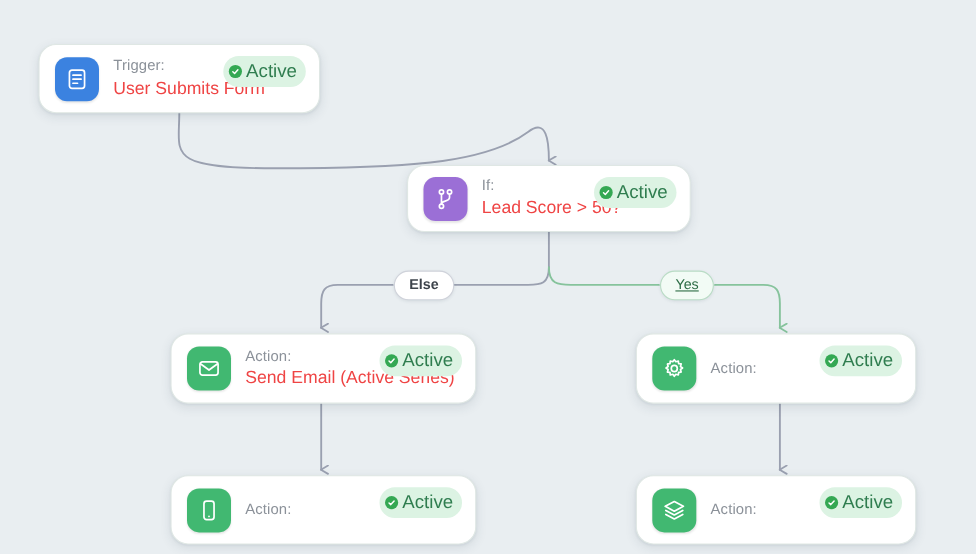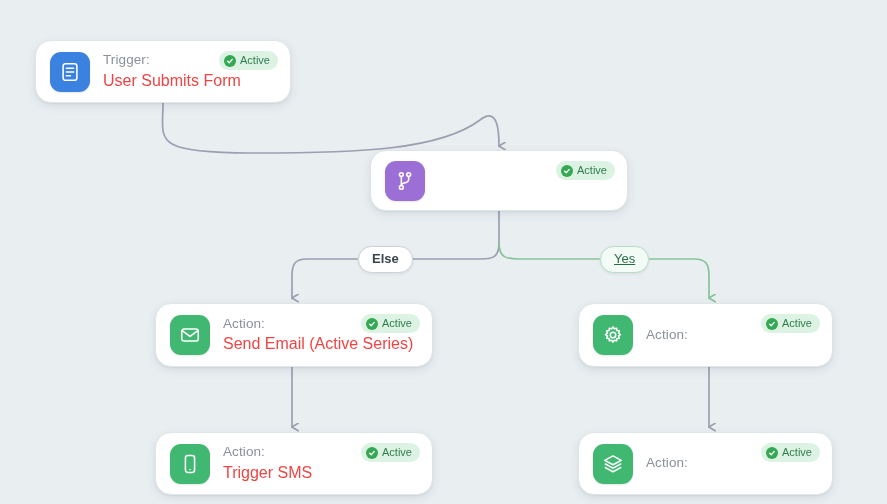--- a/index.html
+++ b/index.html
@@ -53,21 +53,21 @@
     white-space:nowrap;
     margin-top:1px;
   }
   .badge{
     position:absolute;
     top:10px;right:12px;
     background:#dcf3e3;
     color:#2f7d4f;
     border-radius:999px;
     padding:2px 8px 2px 5px;
-    font-size:11px;
+    font-size:17px;
     display:flex;align-items:center;gap:4px;
     line-height:1.4;
     white-space:nowrap;
   }
   .badge .chk{
     width:12px;height:12px;border-radius:50%;
     background:#34a853;
     display:flex;align-items:center;justify-content:center;
     flex:0 0 12px;
   }
@@ -151,20 +151,24 @@
   <div class="node" id="node-if">
     <div class="ico" style="background:#9b6fd6;">
       <svg width="22" height="22" viewBox="0 0 24 24" fill="none" stroke="#ffffff" stroke-width="1.7" stroke-linecap="round" stroke-linejoin="round">
         <circle cx="8" cy="5" r="2.1"></circle>
         <circle cx="16" cy="5" r="2.1"></circle>
         <circle cx="8" cy="19" r="2.1"></circle>
         <path d="M8,7.1 L8,16.9"></path>
         <path d="M16,7.1 L16,10.5 C16,13 13.5,13.6 11,14.2 C9.2,14.6 8,15.4 8,16.9"></path>
       </svg>
     </div>
+    <div class="txt">
+      <span class="kind">If:</span>
+      <span class="title">Lead Score &gt; 50?</span>
+    </div>
     <div class="badge">
       <span class="chk">
         <svg width="8" height="8" viewBox="0 0 12 12" fill="none" stroke="#ffffff" stroke-width="2" stroke-linecap="round" stroke-linejoin="round">
             <path d="M2.5,6.3 L4.9,8.6 L9.4,3.6"></path>
           </svg>
       </span>
       <span>Active</span>
     </div>
   </div>
 
@@ -211,21 +215,20 @@
 
   <div class="node" id="node-sms">
     <div class="ico" style="background:#41b871;">
       <svg width="22" height="22" viewBox="0 0 24 24" fill="none" stroke="#ffffff" stroke-width="1.7" stroke-linecap="round" stroke-linejoin="round">
         <rect x="7" y="2.8" width="10" height="18.4" rx="2.6"></rect>
         <circle cx="12" cy="18" r=".85" fill="#ffffff" stroke="none"></circle>
       </svg>
     </div>
     <div class="txt">
       <span class="kind">Action:</span>
-      <span class="title">Trigger SMS</span>
     </div>
     <div class="badge">
       <span class="chk">
         <svg width="8" height="8" viewBox="0 0 12 12" fill="none" stroke="#ffffff" stroke-width="2" stroke-linecap="round" stroke-linejoin="round">
             <path d="M2.5,6.3 L4.9,8.6 L9.4,3.6"></path>
           </svg>
       </span>
       <span>Active</span>
     </div>
   </div>

